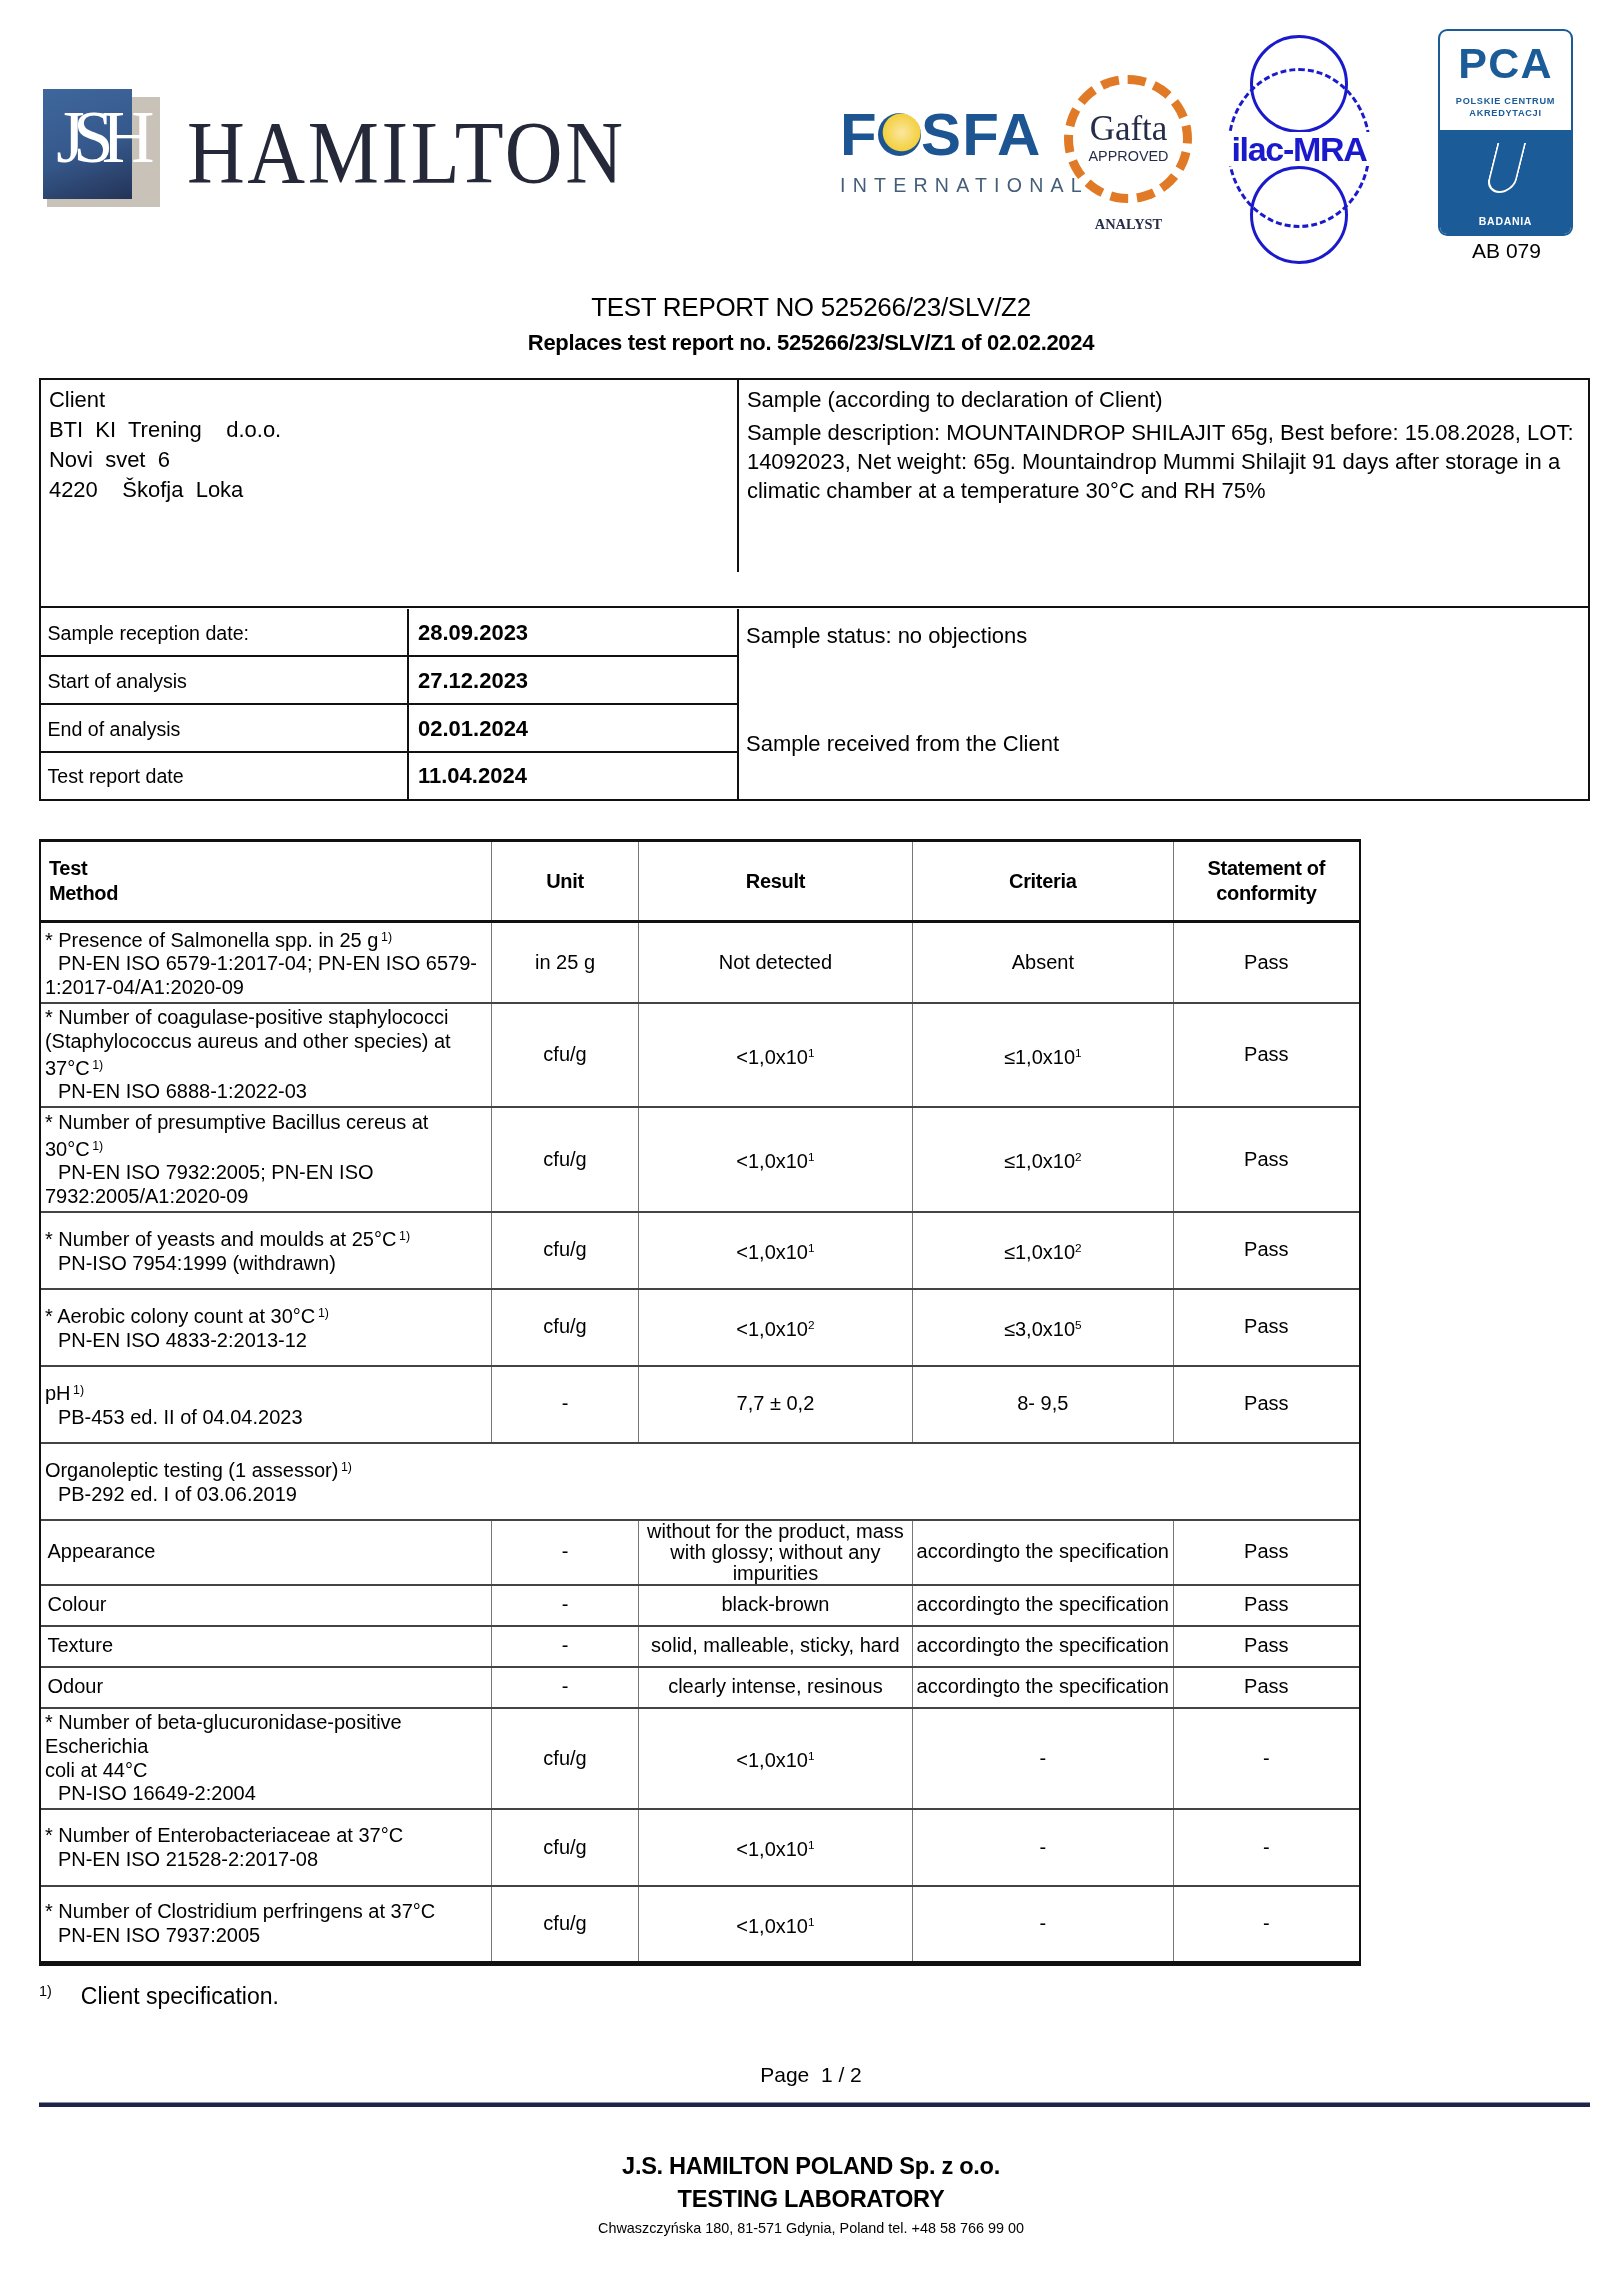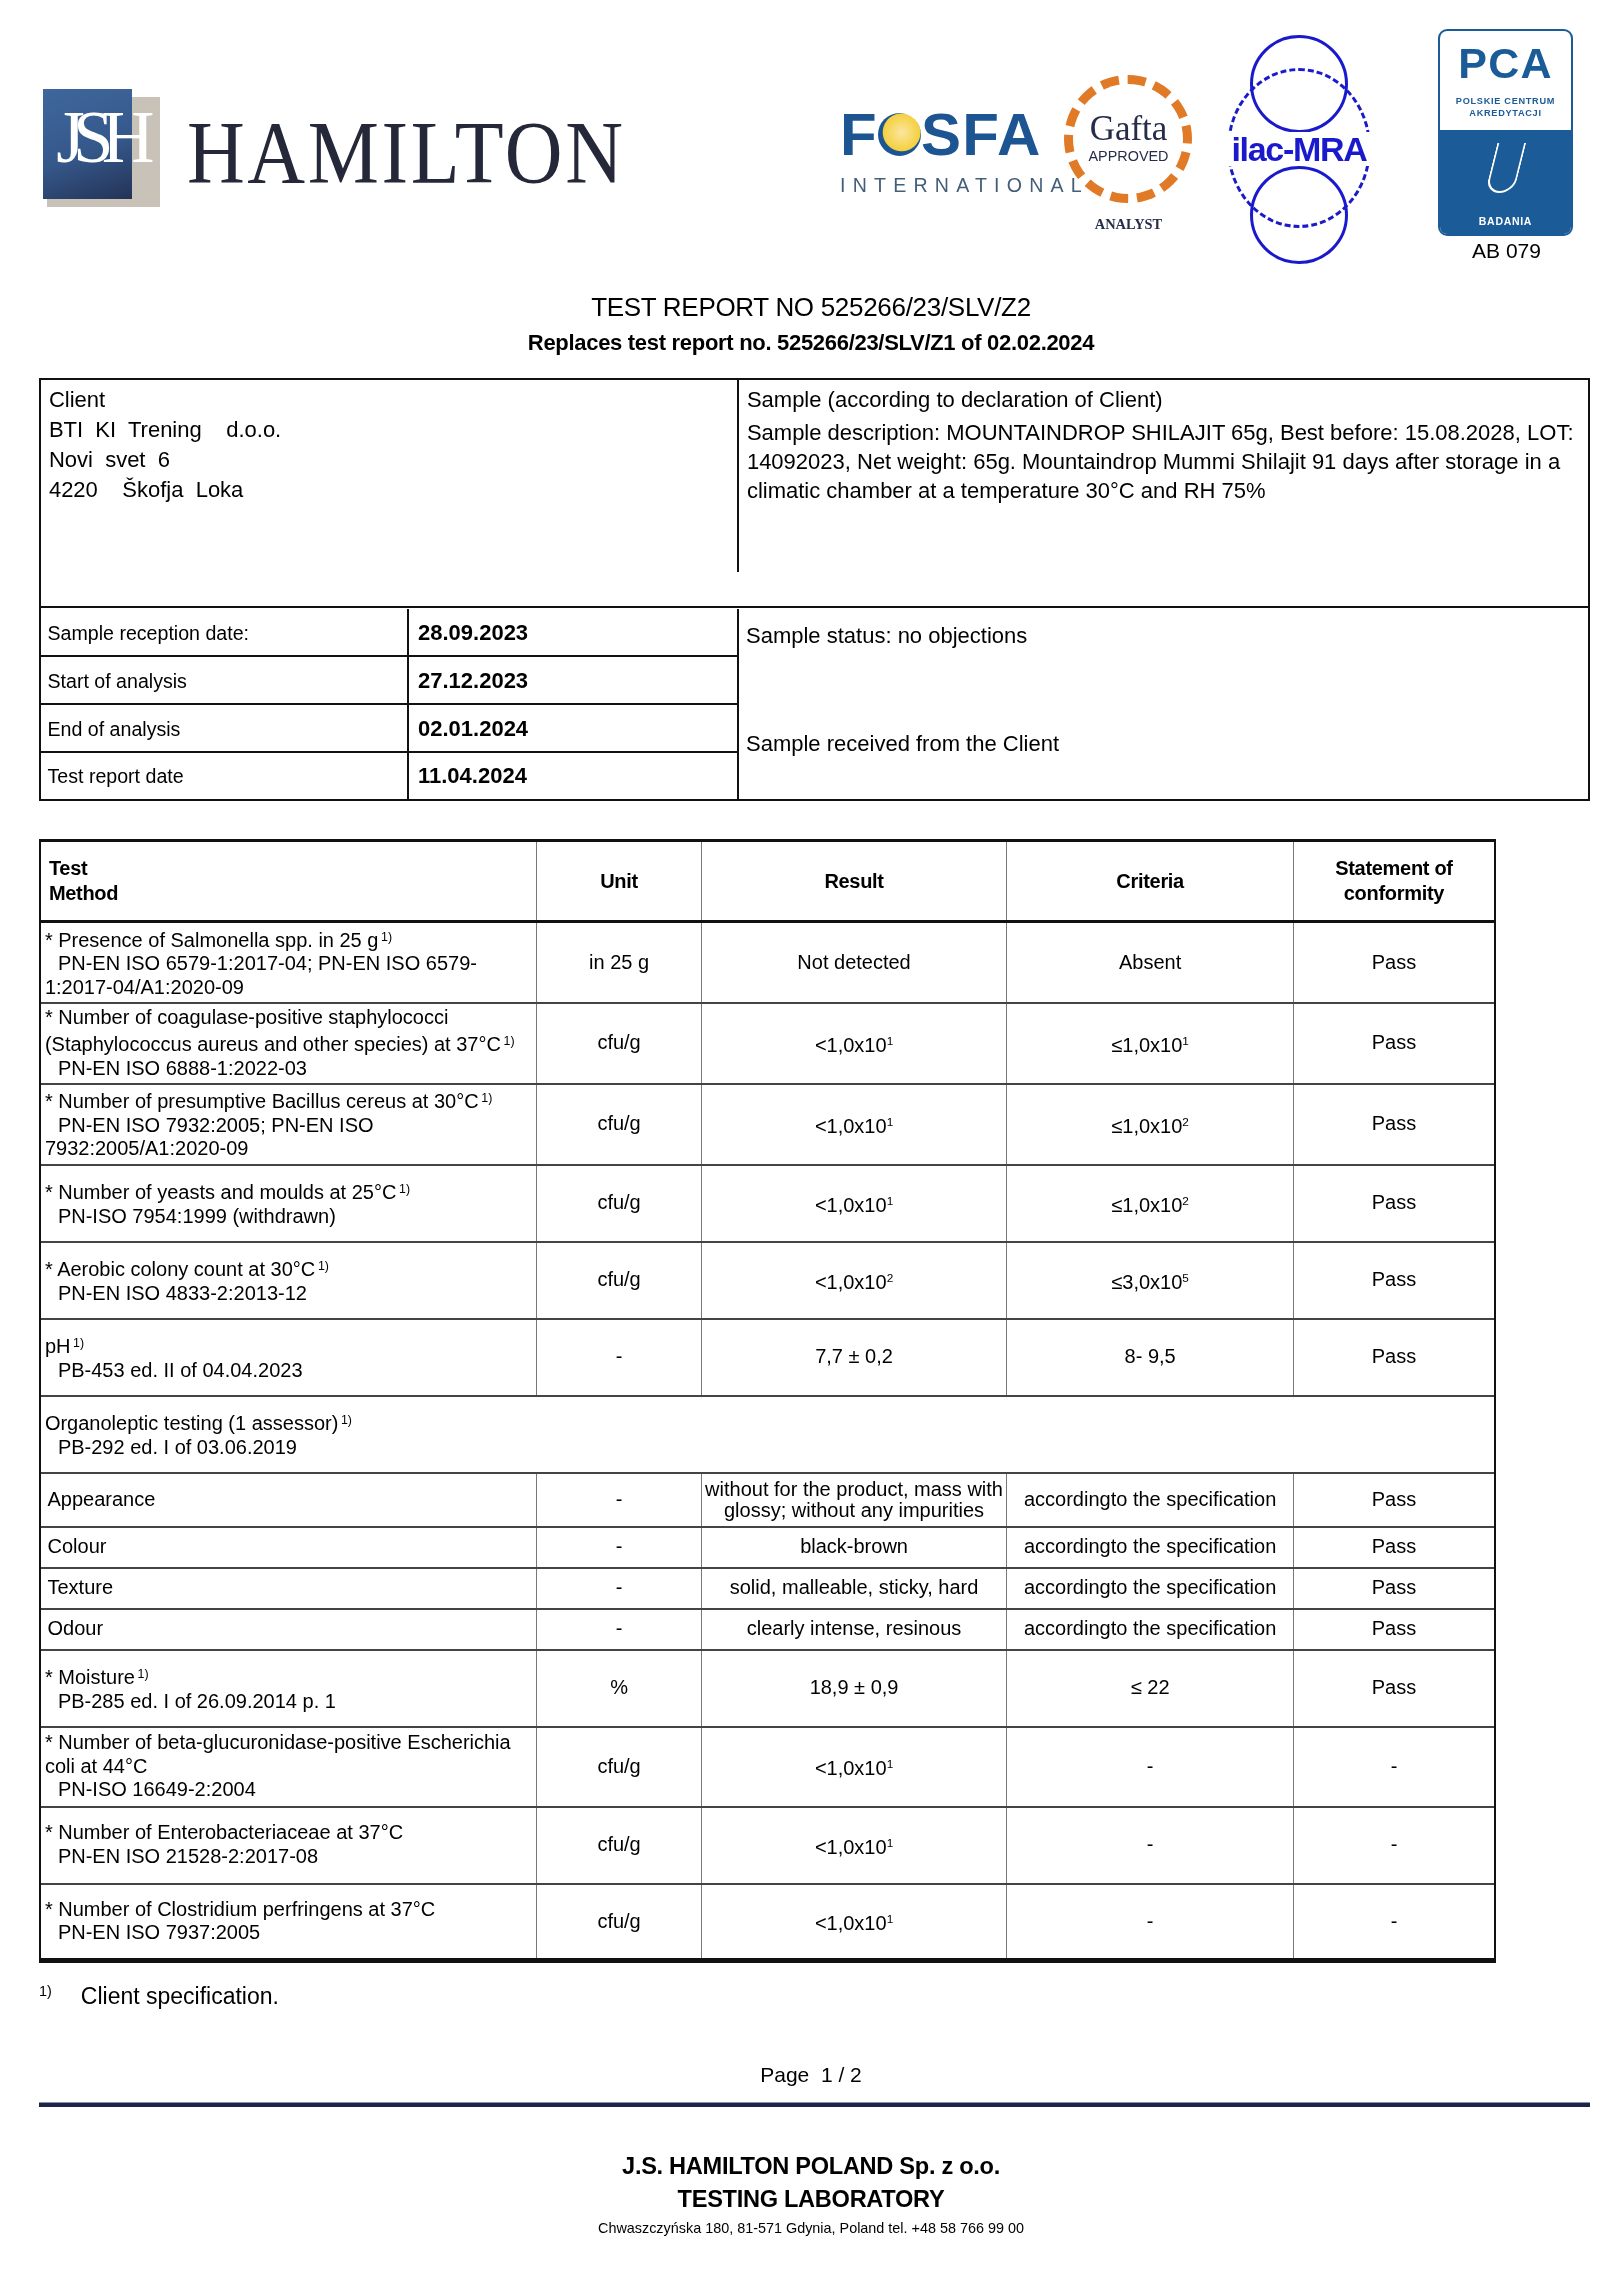--- a/index.html
+++ b/index.html
@@ -63,21 +63,21 @@
   .dates { position: absolute; left: 0; top: 229px; width: 698px; height: 191px; border-right: 2.6px solid #111; }
   .date-row { position: absolute; left: 0; width: 698px; height: 48px; border-bottom: 2.6px solid #111; }
   .date-row:last-child { border-bottom: none; }
   .date-label { position: absolute; left: 6.5px; top: 13px; font-size: 19.6px; }
   .date-value { position: absolute; left: 377px; top: 10.5px; font-size: 22px; font-weight: bold; }
   .date-sep { position: absolute; left: 366px; top: 0; bottom: 0; border-left: 2px solid #111; }
   .status { position: absolute; left: 705px; top: 243px; font-size: 22px; }
   .received { position: absolute; left: 705px; top: 351px; font-size: 22px; }
 
   
-  table.results { position: absolute; left: 39px; top: 839px; width: 1457px; border-collapse: collapse; font-size: 20px; }
+  table.results { position: absolute; left: 39px; top: 839px; width: 1322px; border-collapse: collapse; font-size: 20px; }
   table.results th, table.results td { border: 1.3px solid #777; vertical-align: middle; }
   table.results tr { border-bottom: 2px solid #444; }
   table.results thead tr { border-top: 3.3px solid #111; border-bottom: 3.3px solid #111; }
   table.results th { font-weight: bold; text-align: center; height: 81px; font-size: 20px; letter-spacing: -0.3px; line-height: 25px; }
   table.results th.left { text-align: left; padding-left: 7.9px; }
   table.results td { text-align: center; line-height: 23.6px; }
   table.results td.method { text-align: left; padding: 2.6px 3.9px; }
   table.results td.method .ref { padding-left: 13px; }
   table.results sup { font-size: 12.4px; vertical-align: 5.9px; margin-left: 2.6px; }
   table.results .xsup { font-size: 11.8px; vertical-align: 6.5px; }
@@ -309,30 +309,20 @@
     </tr>
 
     <tr style="height:41px;">
       <td class="method outer-l" style="padding-left:6.5px;">Odour</td>
       <td>-</td>
       <td>clearly intense, resinous</td>
       <td>accordingto the specification</td>
       <td class="outer-r">Pass</td>
     </tr>
 
-    <tr style="height:77px;">
-      <td class="method outer-l">
-        <div><span>* Moisture</span><sup>1)</sup></div>
-        <div class="ref">PB-285 ed. I of 26.09.2014 p. 1</div>
-      </td>
-      <td>%</td>
-      <td>18,9 ± 0,9</td>
-      <td>≤ 22</td>
-      <td class="outer-r">Pass</td>
-    </tr>
 
     <tr style="height:80px;">
       <td class="method outer-l">
         <div>* Number of beta-glucuronidase-positive Escherichia</div>
         <div>coli at 44°C</div>
         <div class="ref">PN-ISO 16649-2:2004</div>
       </td>
       <td>cfu/g</td>
       <td><span>&lt;1,0x10</span><span class="xsup">1</span></td>
       <td>-</td>

